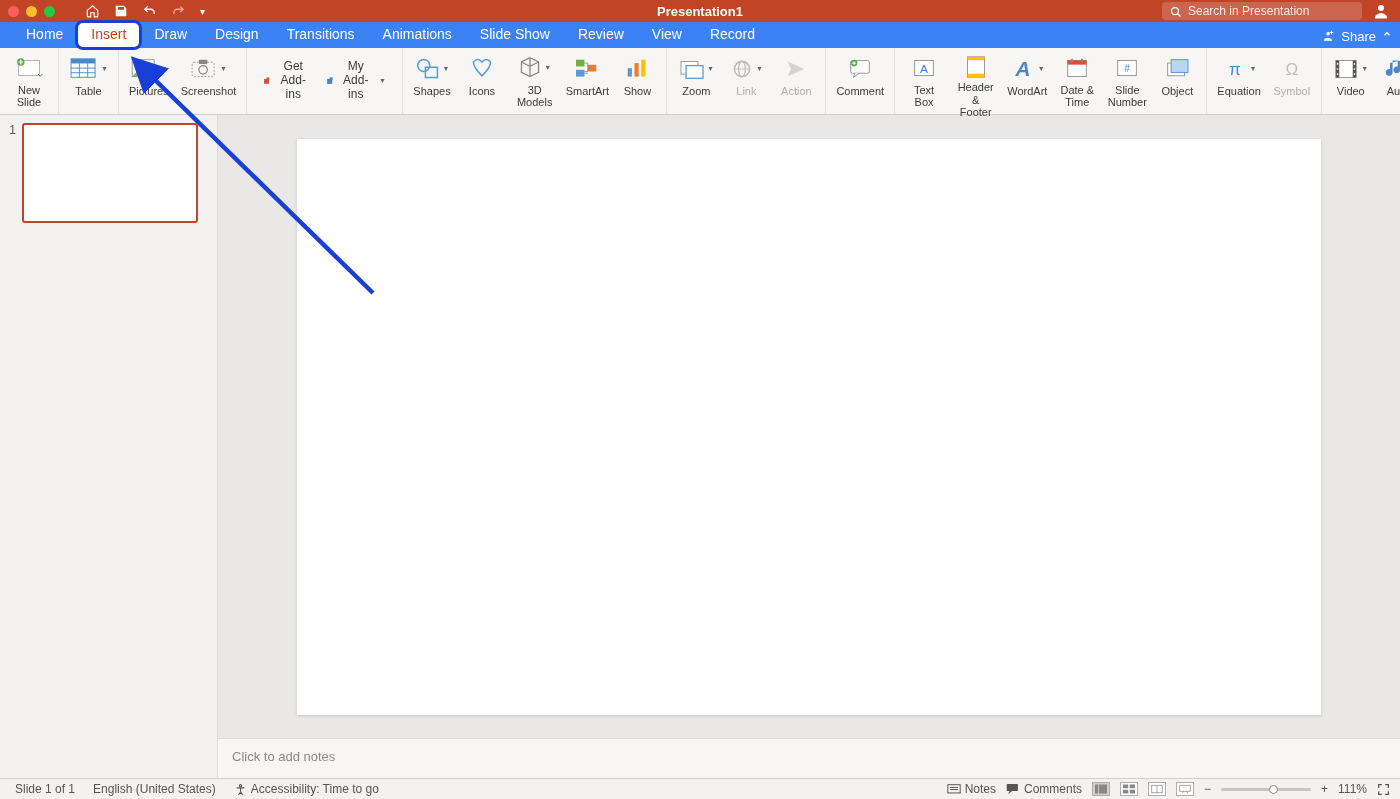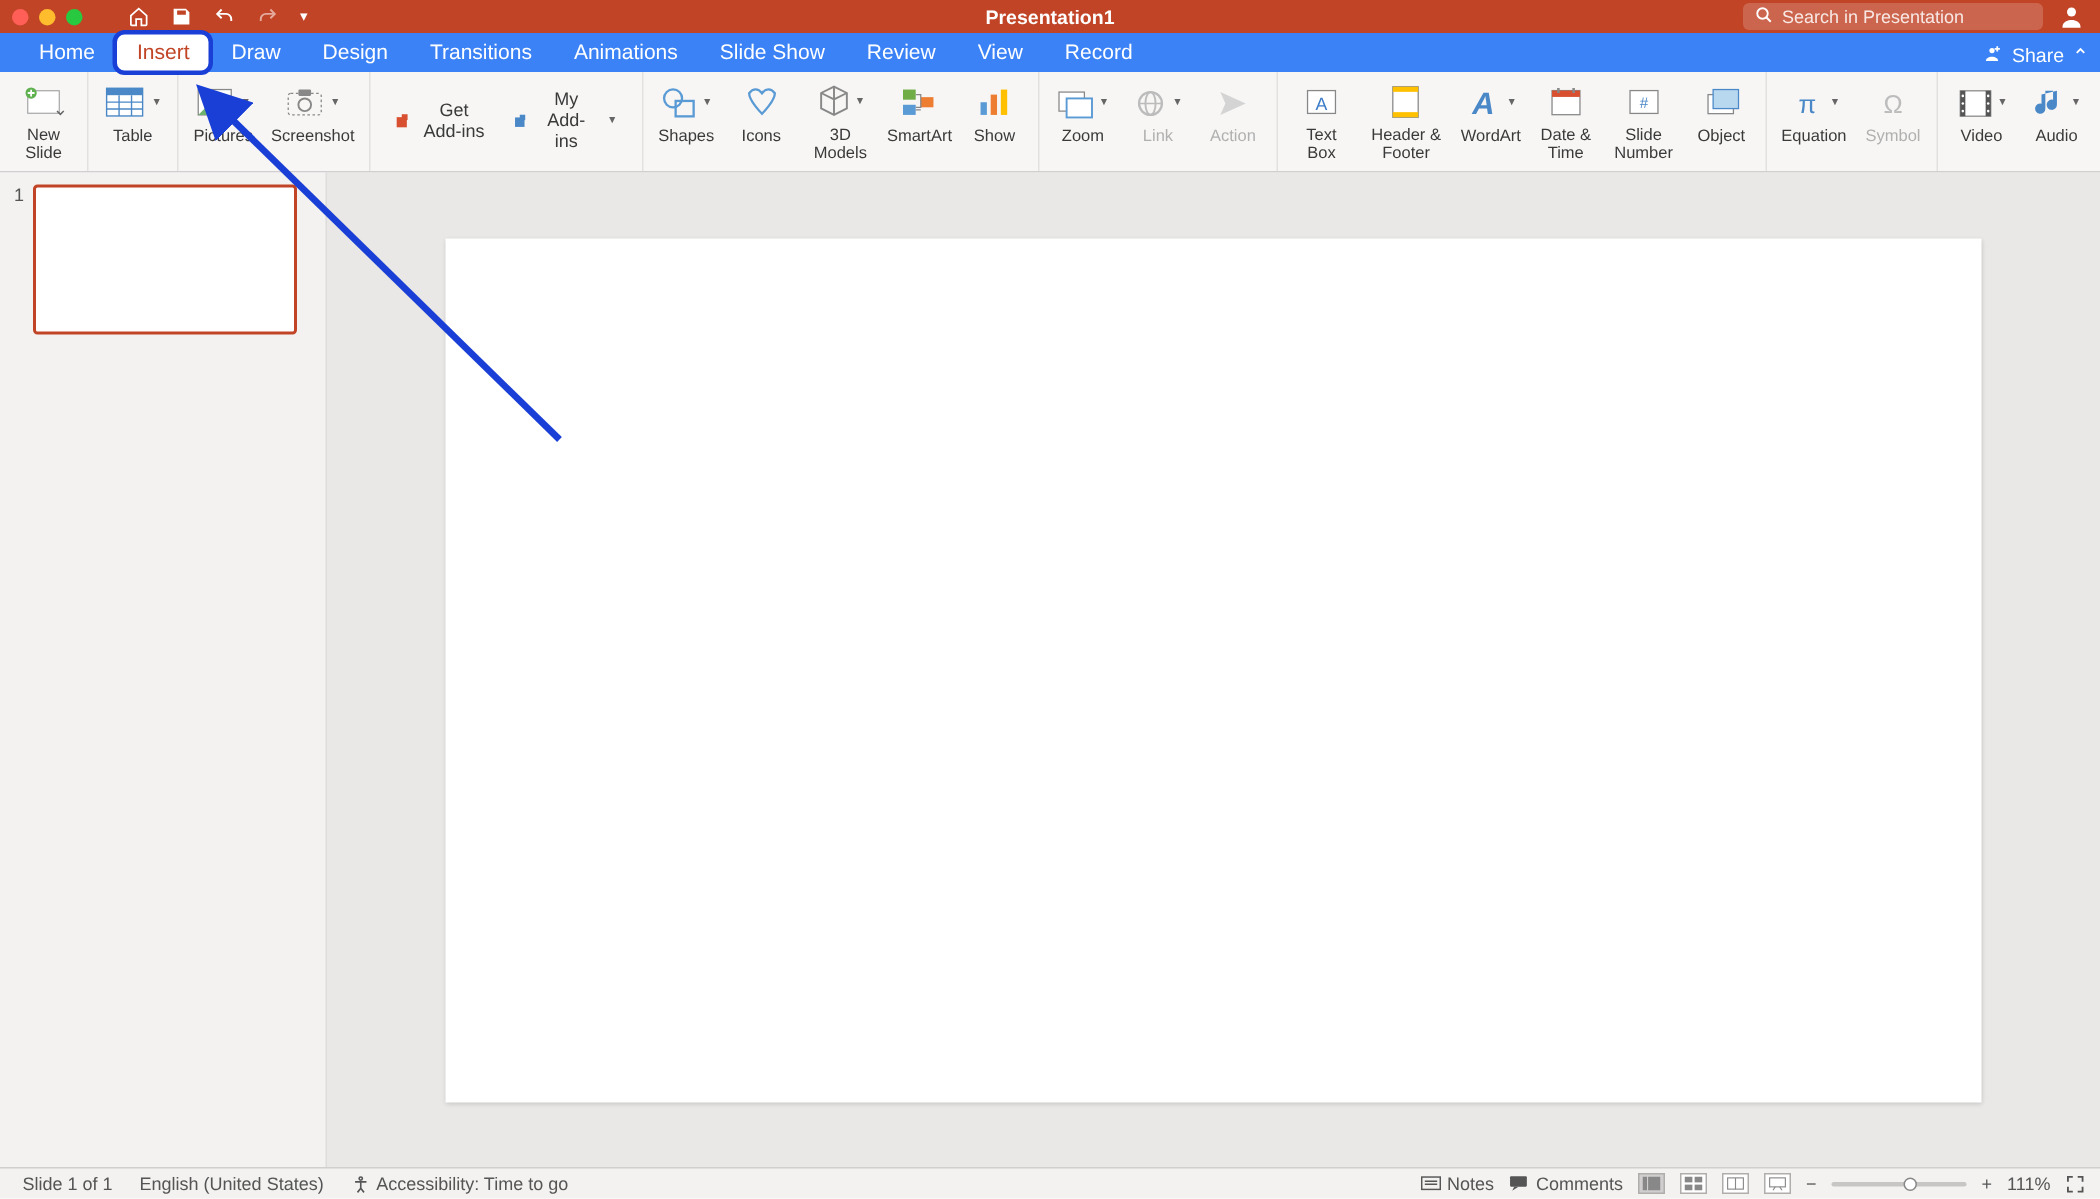--- a/index.html
+++ b/index.html
@@ -9,21 +9,21 @@
 .titlebar { height: 22px; background: #c14426; display: flex; align-items: center; padding: 0 8px; position: relative; }
 .traffic-lights { display: flex; gap: 7px; }
 .traffic-light { width: 11px; height: 11px; border-radius: 50%; }
 .tl-red { background: #ff5f57; }
 .tl-yellow { background: #ffbd2e; }
 .tl-green { background: #28c940; }
 .titlebar-icons { display: flex; gap: 14px; margin-left: 30px; align-items: center; }
 .titlebar .ti { color: #fff; font-size: 13px; cursor: pointer; }
 .titlebar-title { position: absolute; left: 50%; transform: translateX(-50%); color: #fff; font-size: 13px; font-weight: 600; }
 .titlebar-right { position: absolute; right: 10px; display: flex; align-items: center; gap: 10px; }
-.search-box { background: rgba(255,255,255,.18); border-radius: 4px; padding: 2px 8px; display: flex; align-items: flex-start; gap: 6px; width: 200px; }
+.search-box { background: rgba(255,255,255,.18); border-radius: 4px; padding: 2px 8px; display: flex; align-items: flex-end; gap: 6px; width: 200px; }
 .search-box input { background: transparent; border: none; color: #fff; font-size: 12px; width: 100%; outline: none; }
 .search-box input::placeholder { color: rgba(255,255,255,.85); }
 .search-icon { color: #fff; font-size: 12px; }
 .profile-icon { color: #fff; font-size: 16px; }
 
 
 .tabstrip { height: 26px; background: #3b82f6; display: flex; align-items: flex-end; padding: 0 12px; position: relative; }
 .tab { color: #fff; font-size: 14px; padding: 4px 14px 6px; cursor: pointer; }
 .tab.active { background: #fff; color: #c14426; border-radius: 6px 6px 0 0; font-weight: 500; }
 .tab.highlighted { outline: 3px solid #1a3fd6; border-radius: 6px; outline-offset: -1px; margin-top: 28px; }
@@ -301,20 +301,33 @@
     <div class="rbtn disabled">
       <div class="icon-wrap">
         <svg class="icon" width="24" height="22" viewBox="0 0 28 26">
             <path d="M4 4l20 9-20 9 4-9-4-9z" fill="#d4d4d4"></path>
           </svg>
       </div>
       <span class="label">Action</span>
     </div>
   </div>
 
+  <div class="rgroup">
+    <div class="rbtn">
+      <div class="icon-wrap">
+        <svg class="icon" width="24" height="22" viewBox="0 0 28 26">
+            <rect x="3" y="3" width="22" height="15" rx="2" fill="#fff" stroke="#888"></rect>
+            <path d="M8 18l-2 5 7-5" fill="#fff" stroke="#888"></path>
+            <circle cx="7" cy="6" r="4" fill="#5fb04f"></circle>
+            <path d="M7 4v4M5 6h4" stroke="#fff" stroke-width="1.3"></path>
+          </svg>
+      </div>
+      <span class="label">Comment</span>
+    </div>
+  </div>
 
   <div class="rgroup">
     <div class="rbtn">
       <div class="icon-wrap">
         <svg class="icon" width="24" height="22" viewBox="0 0 28 26">
             <rect x="3" y="4" width="22" height="18" fill="#fff" stroke="#888"></rect>
             <text x="14" y="19" font-size="14" fill="#3a7cc7" text-anchor="middle" font-family="serif">A</text>
           </svg>
       </div>
       <span class="label">Text Box</span>
@@ -423,20 +436,21 @@
   <div class="thumb-panel">
     <div class="thumb-row">
       <div class="thumb-num">1</div>
       <div class="thumb"></div>
     </div>
   </div>
   <div class="canvas-area">
     <div class="canvas-scroll">
       <div class="slide-canvas"></div>
     </div>
+    <div class="notes-area">Click to add notes</div>
   </div>
 </div>
 
 <div class="statusbar">
   <span class="sb-item">Slide 1 of 1</span>
   <span class="sb-item">English (United States)</span>
   <span class="sb-item">
     <svg class="icon" width="13" height="13" viewBox="0 0 24 24" fill="none" stroke="#555" stroke-width="2">
         <circle cx="12" cy="5" r="2"></circle>
         <path d="M5 9h14M12 9v8M8 22l4-5 4 5"></path>

